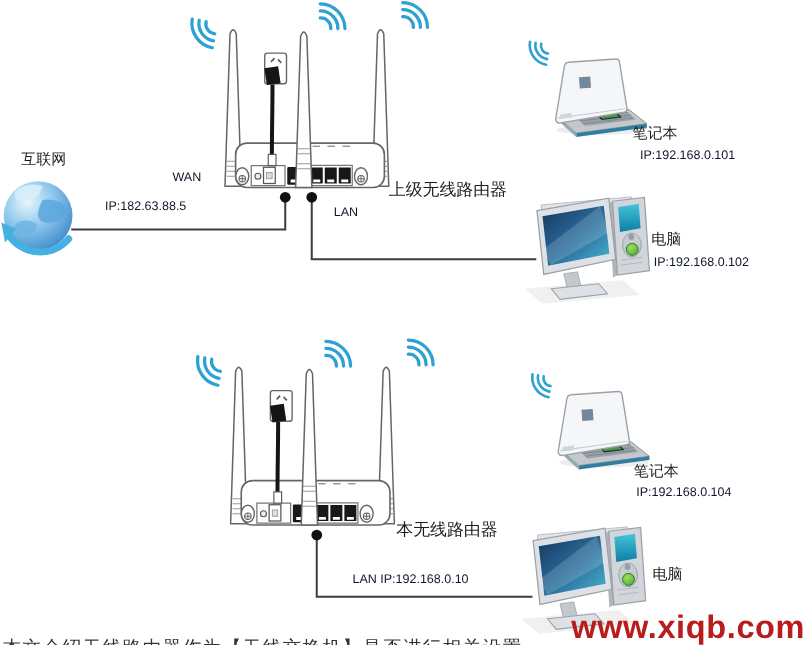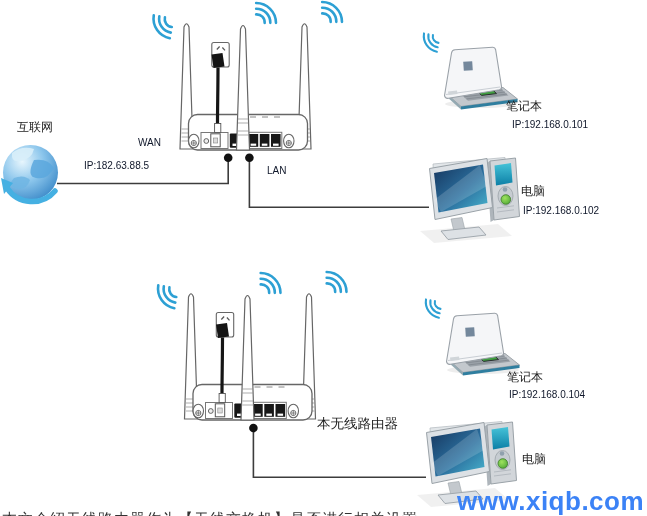--- a/index.html
+++ b/index.html
@@ -6,21 +6,21 @@
   .canvas{
     position:relative;width:647px;height:516px;background:#ffffff;
     overflow:hidden;font-family:"Liberation Sans",sans-serif;
   }
   .art{position:absolute;left:0;top:0;}
   .label{position:absolute;white-space:nowrap;line-height:1.15;}
   .zh{font-size:12px;color:#1d1d1d;}
   .zh-sm{font-size:13.5px;color:#1d1d1d;}
   .en{font-size:10px;color:#0f172a;}
   .watermark{
-    font-size:26px;font-weight:bold;color:#3b82f6;letter-spacing:0.5px;
+    font-size:26px;font-weight:bold;color:#b91c1c;letter-spacing:0.5px;
   }
   .caption{
     font-size:15px;color:#333;letter-spacing:1px;
   }
 </style>
 </head>
 <body>
 
 <div class="canvas">
 
@@ -203,25 +203,27 @@
   </g>
   <g>
     <use href="#desktopG" transform="translate(-3,264)"></use>
   </g>
 </svg>
 
   <div class="label zh" style="left:17px;top:121px">互联网</div>
   <div class="label en" style="left:138px;top:137px">WAN</div>
   <div class="label en" style="left:84px;top:160px">IP:182.63.88.5</div>
   <div class="label en" style="left:267px;top:165px">LAN</div>
+  <div class="label zh-sm" style="left:311px;top:144px">上级无线路由器</div>
   <div class="label zh" style="left:506px;top:100px">笔记本</div>
   <div class="label en" style="left:512px;top:119px">IP:192.168.0.101</div>
   <div class="label zh" style="left:521px;top:185px">电脑</div>
   <div class="label en" style="left:523px;top:205px">IP:192.168.0.102</div>
 
   <div class="label zh-sm" style="left:317px;top:416px">本无线路由器</div>
+  <div class="label en" style="left:282px;top:458px">LAN IP:192.168.0.10</div>
   <div class="label zh" style="left:507px;top:371px">笔记本</div>
   <div class="label en" style="left:509px;top:389px">IP:192.168.0.104</div>
   <div class="label zh" style="left:522px;top:453px">电脑</div>
 
   <div class="label watermark" style="left:457px;top:487px">www.xiqb.com</div>
   <div class="label caption" style="left:2px;top:510px">本文介绍无线路由器作为【无线交换机】是否进行相关设置</div>
 </div>
 
 </body></html>

